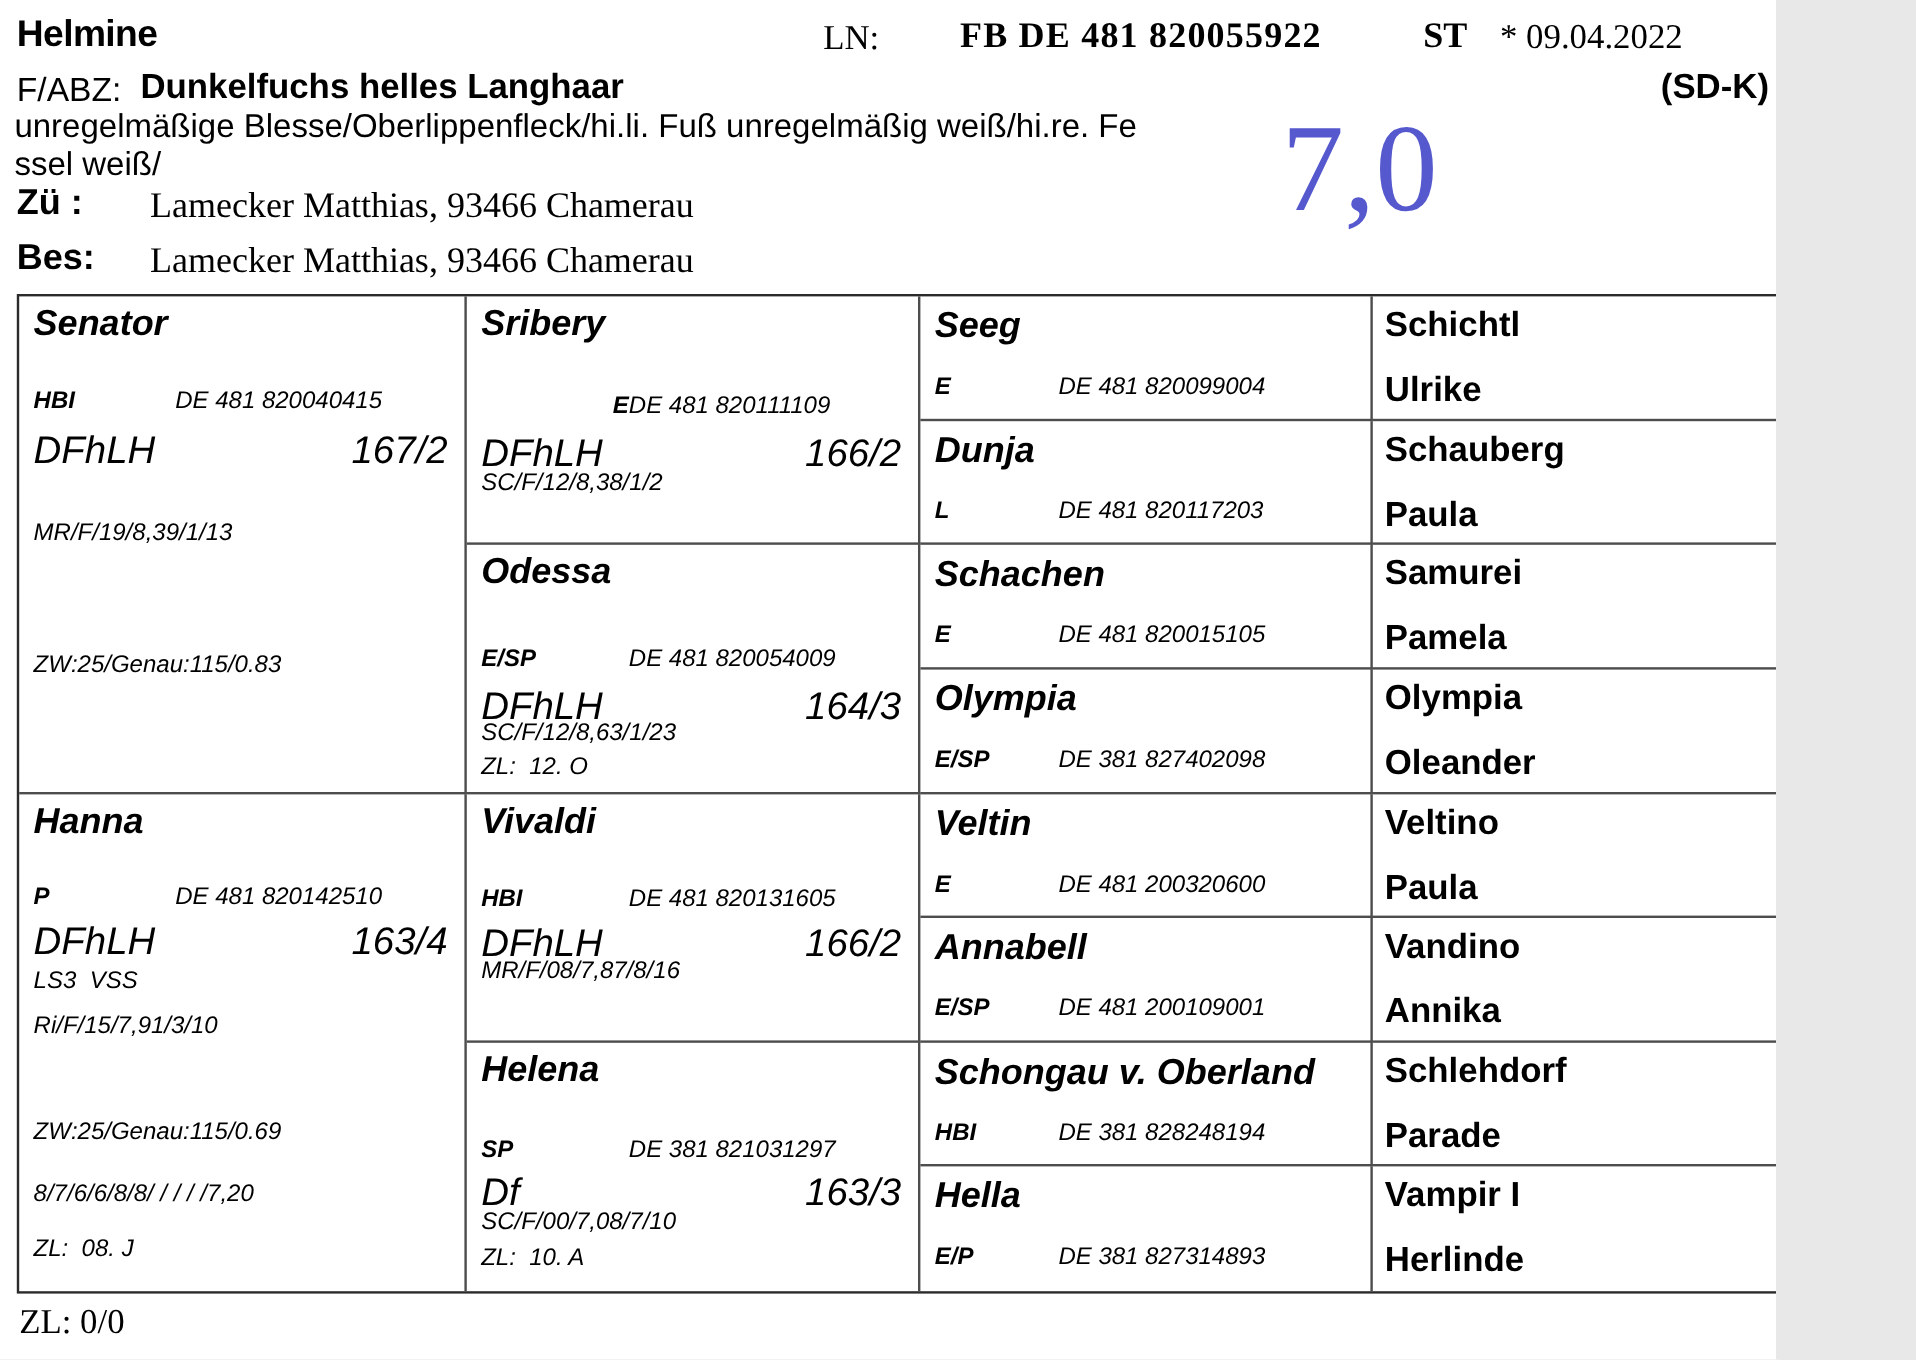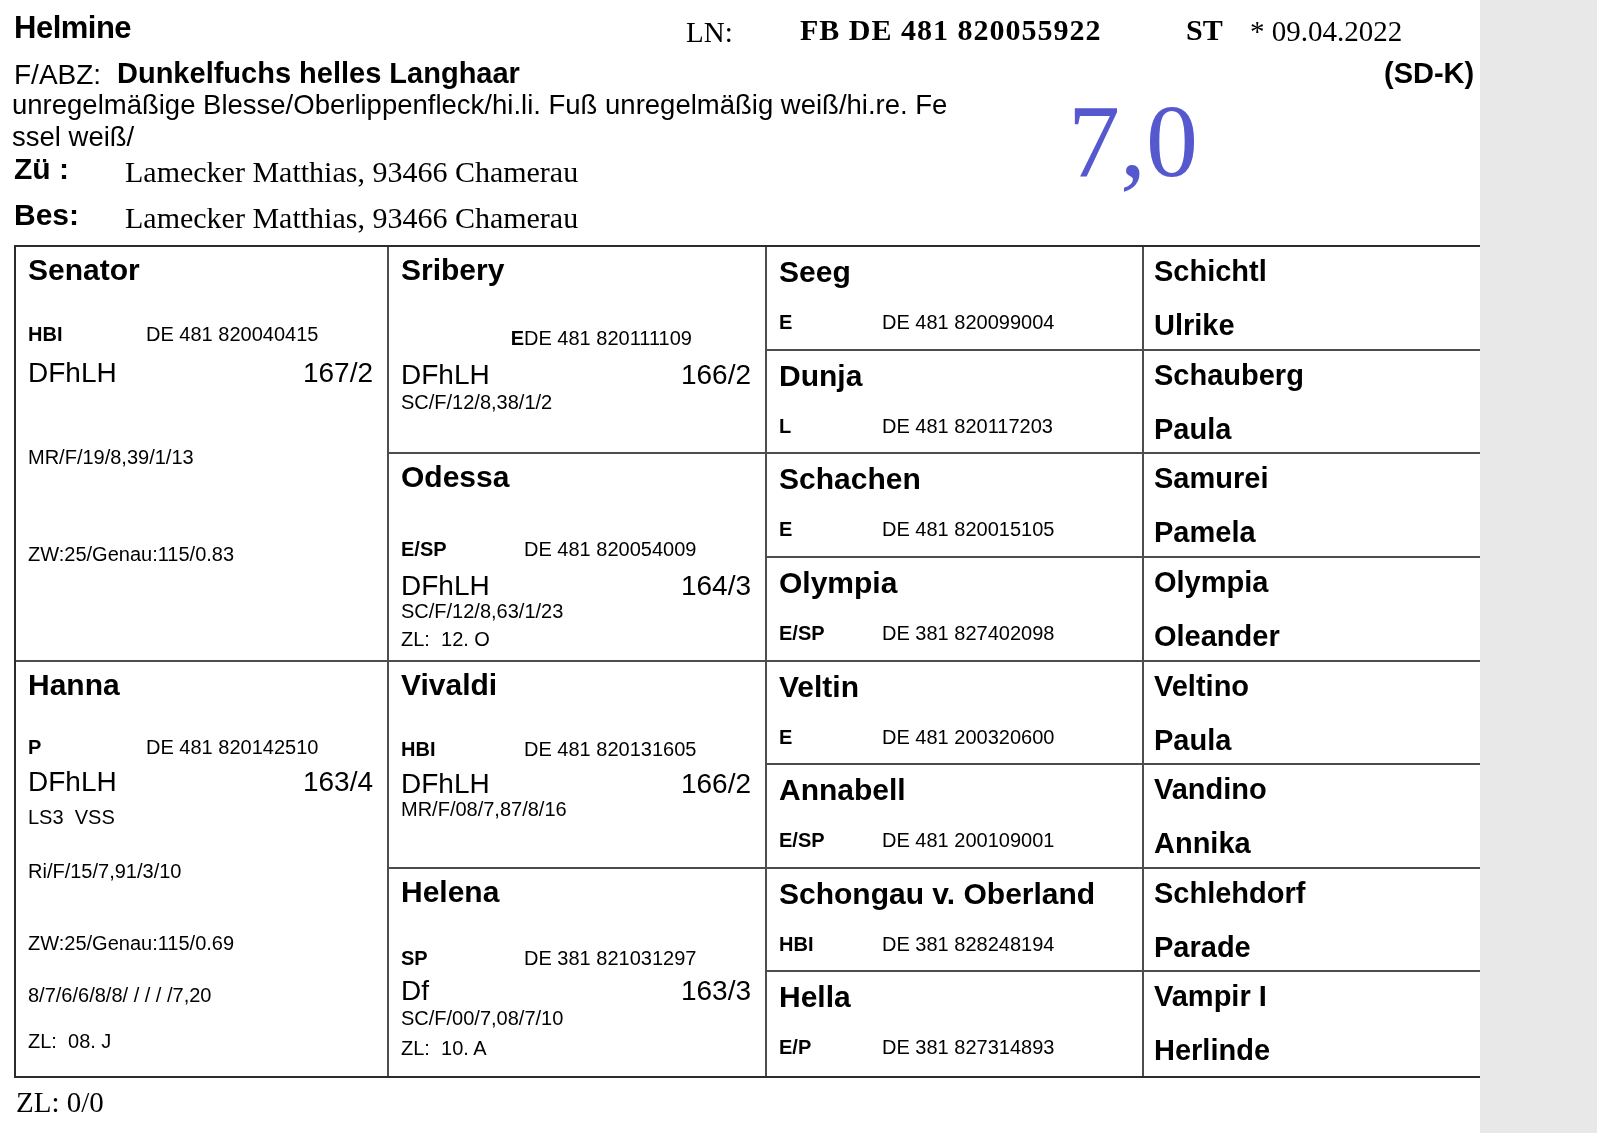--- a/index.html
+++ b/index.html
@@ -27,30 +27,30 @@
   .bes-label{left:14px;top:198px;font-size:30px;font-weight:bold;}
   .bes-value{left:125px;top:201px;font-size:30px;}
   .footer-zl{left:16px;top:1086px;font-size:29px;}
 
   
   .ped{position:absolute;left:14px;top:245px;width:1541px;height:833px;box-sizing:border-box;
        border:2px solid #2b2b2b;display:grid;
        grid-template-columns:373px 378px 377px 1fr;
        grid-template-rows:repeat(8,1fr);}
   .cell{position:relative;box-sizing:border-box;}
-  .bR{border-right:2px solid #4d4d4d;}
+  .bR{border-right:2px solid #4d4d4d;font-style:italic;}
   .bB{border-bottom:2px solid #4d4d4d;}
   .nm{position:absolute;left:12px;font-weight:bold;font-size:30px;white-space:pre;}
   .ln{position:absolute;left:12px;font-size:20px;white-space:pre;}
   .lb{font-weight:bold;}
   .w118{display:inline-block;width:118px;}
   .w123{display:inline-block;width:123px;}
   .w103{display:inline-block;width:103px;}
   .sb{position:absolute;left:12px;right:14px;display:flex;justify-content:space-between;
-      font-size:28px;white-space:pre;}
+      font-size:32px;white-space:pre;}
   .g4{position:absolute;left:10px;right:8px;display:flex;justify-content:space-between;
       font-size:29px;font-weight:bold;white-space:pre;}
 </style>
 </head>
 <body>
 
 <div class="page">
 
   <div class="abs horse-name sans">Helmine</div>
   <div class="abs ln-label serif">LN:</div>
@@ -71,30 +71,30 @@
   <div class="abs zu-value serif">Lamecker Matthias, 93466 Chamerau</div>
   <div class="abs bes-label sans">Bes:</div>
   <div class="abs bes-value serif">Lamecker Matthias, 93466 Chamerau</div>
 
   <div class="ped">
 
     <div class="cell bR bB" style="grid-column:1;grid-row:1 / span 4;">
       <div class="nm" style="top:6px">Senator</div>
       <div class="ln" style="top:76px"><span class="lb w118">HBI</span><span>DE 481 820040415</span></div>
       <div class="sb" style="top:110px"><span>DFhLH</span><span>167/2</span></div>
-      <div class="ln" style="top:199px">MR/F/19/8,39/1/13</div>
+      <div class="ln" style="top:186px">MR/F/19/8,39/1/13</div>
       <div class="ln" style="top:296px">ZW:25/Genau:115/0.83</div>
     </div>
 
     <div class="cell bR" style="grid-column:1;grid-row:5 / span 4;">
       <div class="nm" style="top:6px">Hanna</div>
       <div class="ln" style="top:74px"><span class="lb w118">P</span><span>DE 481 820142510</span></div>
       <div class="sb" style="top:104px"><span>DFhLH</span><span>163/4</span></div>
       <div class="ln" style="top:144px">LS3  VSS</div>
-      <div class="ln" style="top:198px">Ri/F/15/7,91/3/10</div>
+      <div class="ln" style="top:182px">Ri/F/15/7,91/3/10</div>
       <div class="ln" style="top:270px">ZW:25/Genau:115/0.69</div>
       <div class="ln" style="top:322px">8/7/6/6/8/8/ / / / /7,20</div>
       <div class="ln" style="top:368px">ZL:  08. J</div>
     </div>
 
     <div class="cell bR bB" style="grid-column:2;grid-row:1 / span 2;text-align:right;">
       <div class="nm" style="top:6px">Sribery</div>
       <div class="ln" style="top:80px"><span class="lb w123">E</span><span>DE 481 820111109</span></div>
       <div class="sb" style="top:112px"><span>DFhLH</span><span>166/2</span></div>
       <div class="ln" style="top:144px">SC/F/12/8,38/1/2</div>

